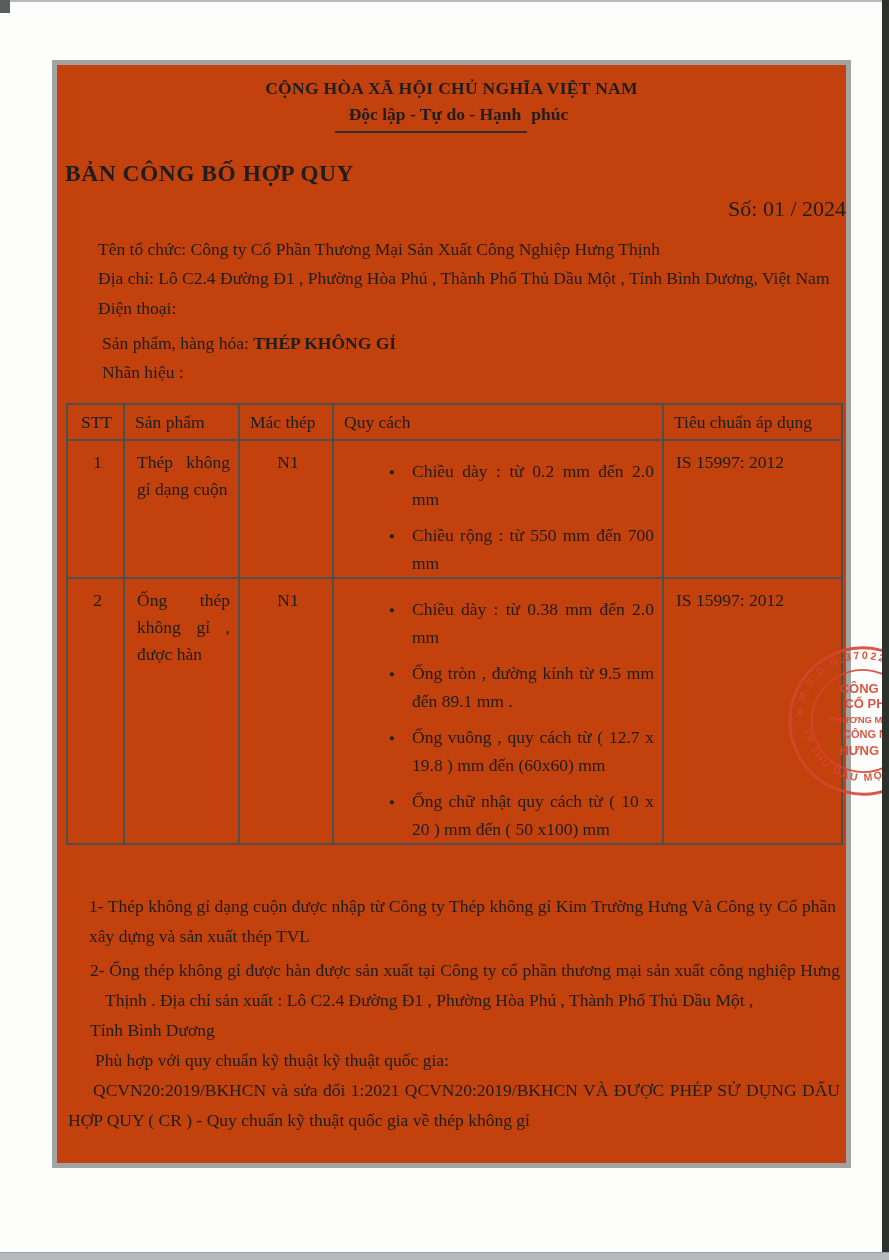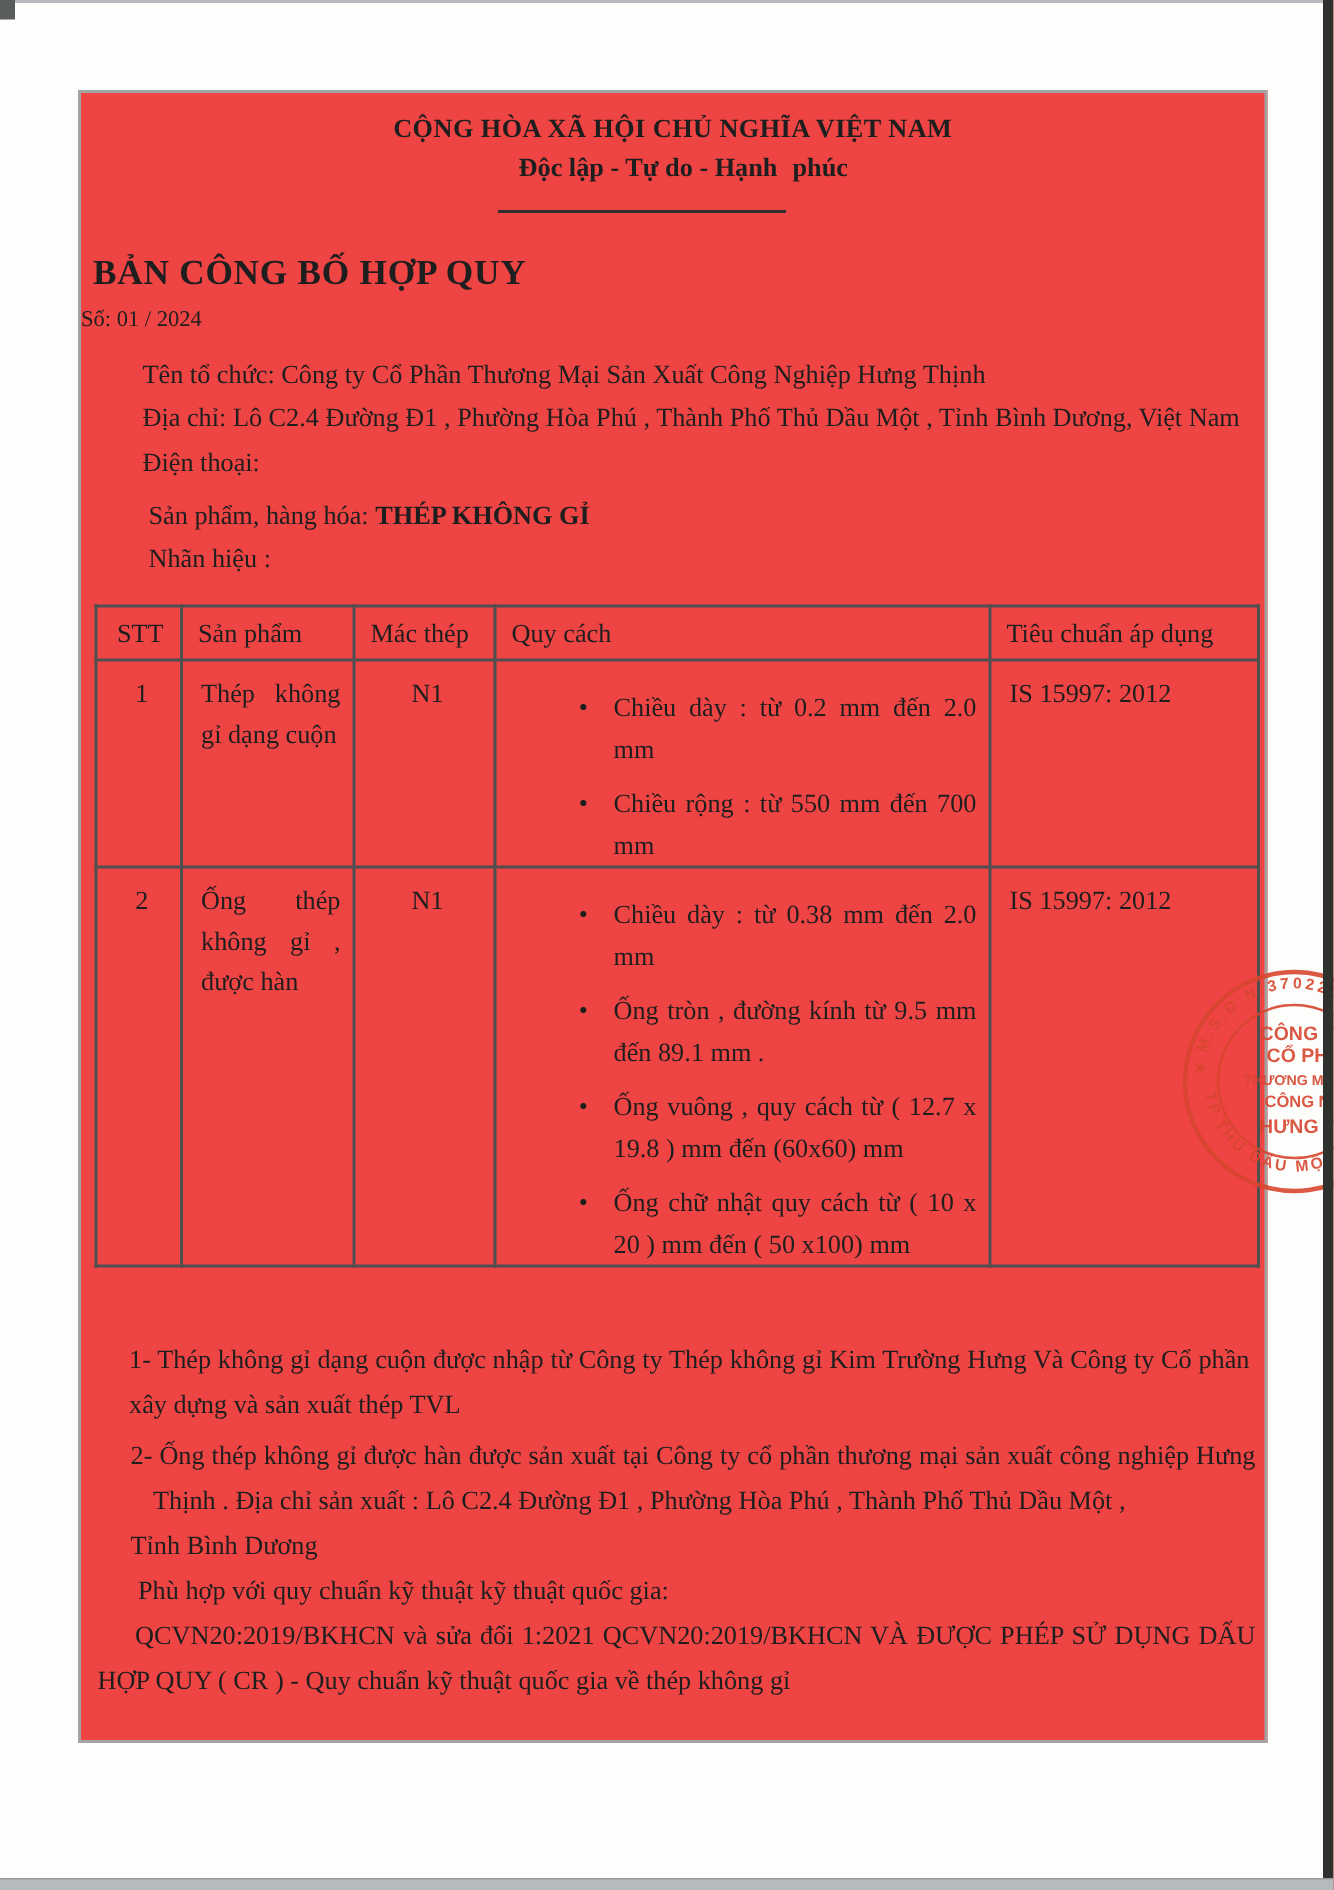--- a/index.html
+++ b/index.html
@@ -14,29 +14,29 @@
   
   .scan-top-line{position:absolute;top:0;left:0;width:100%;height:2px;background:#b7bbbd;z-index:11;}
   .scan-top-corner{position:absolute;top:0;left:0;width:10px;height:13px;background:#5a5d5e;z-index:12;}
   .scan-right-band{position:absolute;top:0;right:0;width:7px;height:100%;background:#2e312e;z-index:12;}
   .scan-bottom-band{position:absolute;bottom:0;left:0;width:100%;height:7px;background:#b6babd;border-top:1px solid #989c9f;z-index:12;}
 
   
   .frame{
     position:absolute;left:52px;top:60px;
     width:789px;height:1098px;
-    border:2px solid #a3a3a3;
-    background:#ef4444;
+    border:5px solid #a3a3a3;
+    background:#c2410c;
   }
   .motto1{margin:13px 8px 0 8px;text-align:center;font-weight:bold;font-size:17.5px;letter-spacing:.3px;}
   .motto2-wrap{margin-top:5px;text-align:center;font-weight:bold;font-size:17.5px;}
-  .motto2-underline{display:inline-block;border-bottom:2.5px solid #2f2f2f;padding:0 6px 18px 14px;}
+  .motto2-underline{display:inline-block;border-bottom:2.5px solid #2f2f2f;padding:0 6px 6px 14px;}
   .motto2-tail{display:inline-block;padding-left:4px;}
   .doc-title{margin:27px 8px 0 8px;text-align:left;font-weight:bold;font-size:23.5px;letter-spacing:.5px;}
-  .doc-no{margin-top:9px;text-align:left;font-size:15px;}
+  .doc-no{margin-top:9px;text-align:right;font-size:22px;}
 
   .para{margin:0 10px 0 41px;font-size:17.5px;line-height:29px;}
   .org{margin-top:13px;}
   .address{text-align:justify;}
   .phone{margin-top:1px;}
   .indent2{margin-left:45px;}
   .product{margin-top:6px;}
   .bold{font-weight:bold;}
 
   table.spec{

